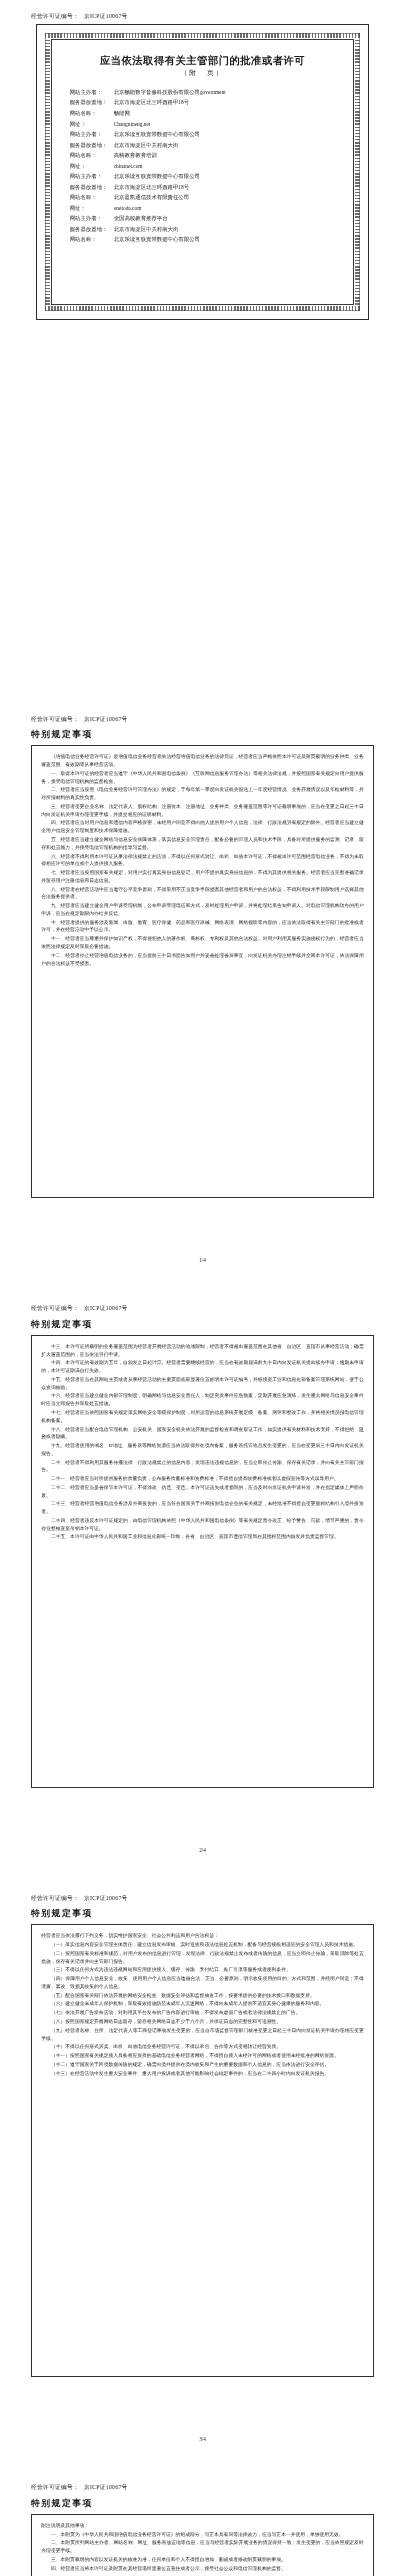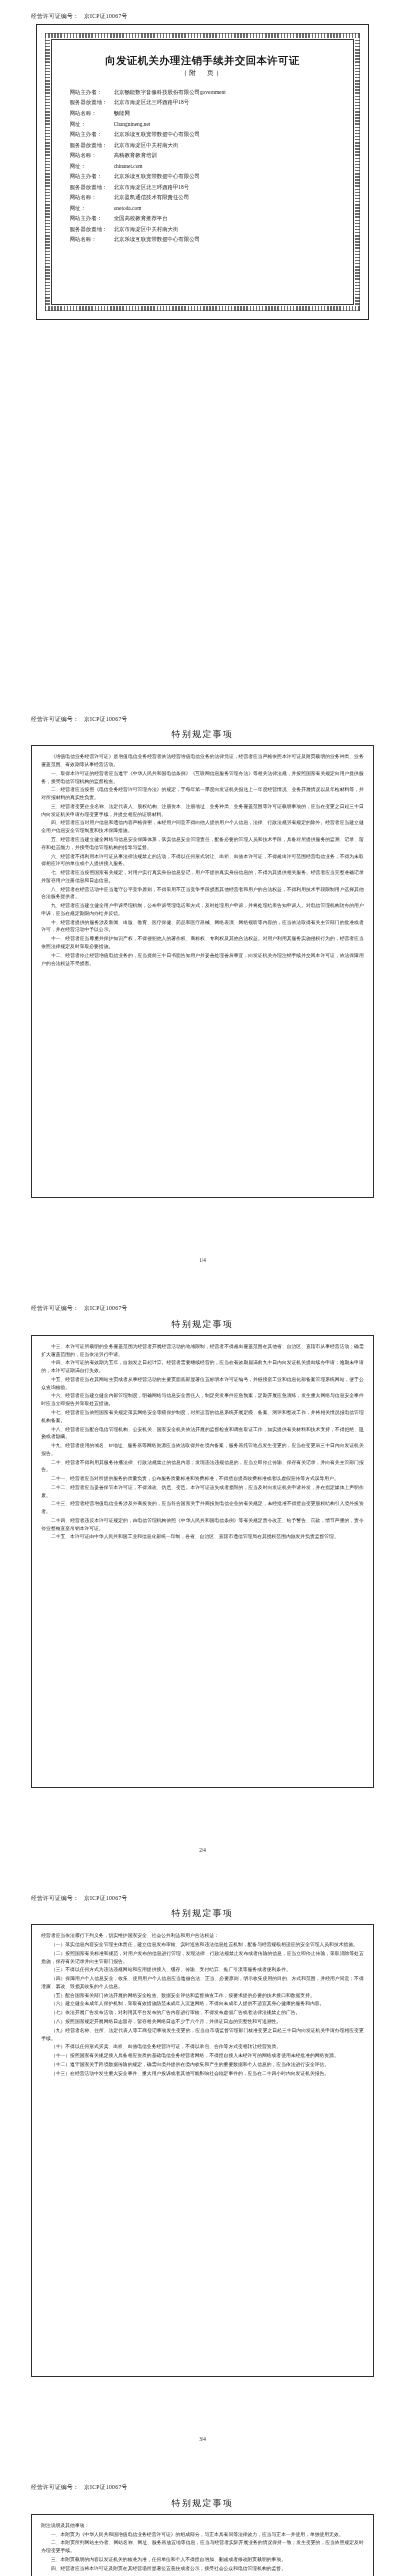--- a/index.html
+++ b/index.html
@@ -103,23 +103,22 @@
     white-space: nowrap;
     overflow: hidden;
     text-overflow: ellipsis;
   }
   .cert-row .v.latin {
     font-family: "Liberation Serif", "DejaVu Serif", serif;
   }
 
   
   .sp-title {
-    text-align: center;
     font-size: 8.8px;
-    font-weight: normal;
+    font-weight: bold;
     letter-spacing: 1.5px;
     margin: 5.2px 0 4.1px 0;
   }
   .sp-box {
     border: 0.5px solid #2f2f2f;
     padding: 7.2px 9.3px 8.2px 9.3px;
     min-height: 453px;
     box-sizing: border-box;
   }
   .sp-box.tiny { min-height: 289px; }
@@ -149,21 +148,21 @@
 
 <div class="page page-1">
   <div class="cert-head">
     <span class="label">经营许可证编号：</span>
     <span class="value">京ICP证10067号</span>
   </div>
 
   <div class="cert-wrap">
     <div class="cert-border-outer">
       <div class="cert-inner">
-        <div class="cert-title">向发证机关办理注销手续并交回本许可证</div>
+        <div class="cert-title">应当依法取得有关主管部门的批准或者许可</div>
         <div class="cert-subtitle">（附　页）</div>
 
         <div class="cert-rows">
           <div class="cert-row">
             <span class="k">网站主办者：</span>
             <span class="v">北京畅能数字音像科技股份有限公司government</span>
           </div>
           <div class="cert-row">
             <span class="k">服务器放置地：</span>
             <span class="v">北京市海淀区北三环西路甲18号</span>

